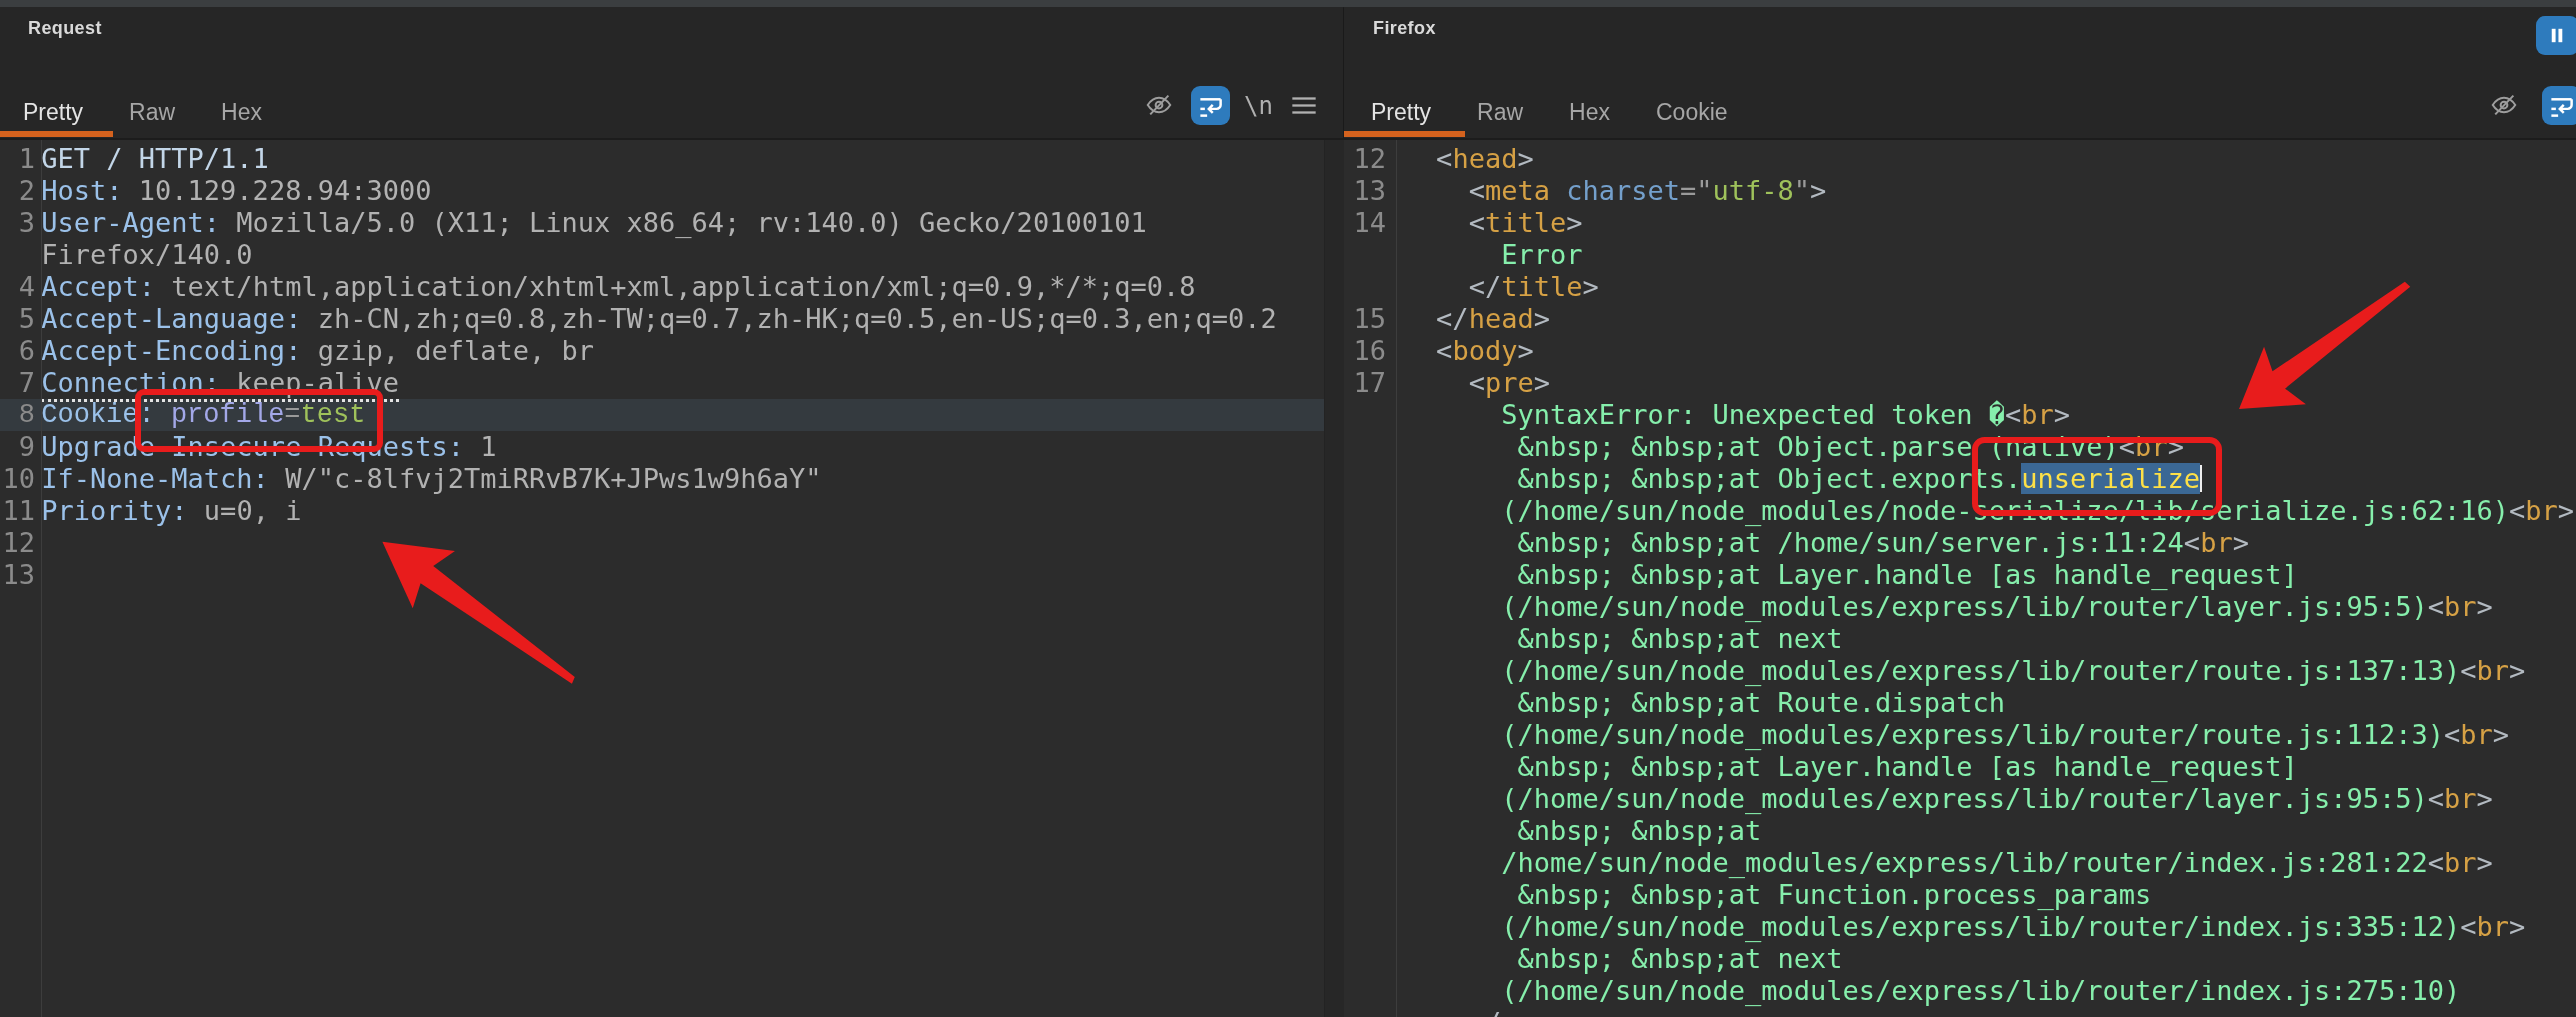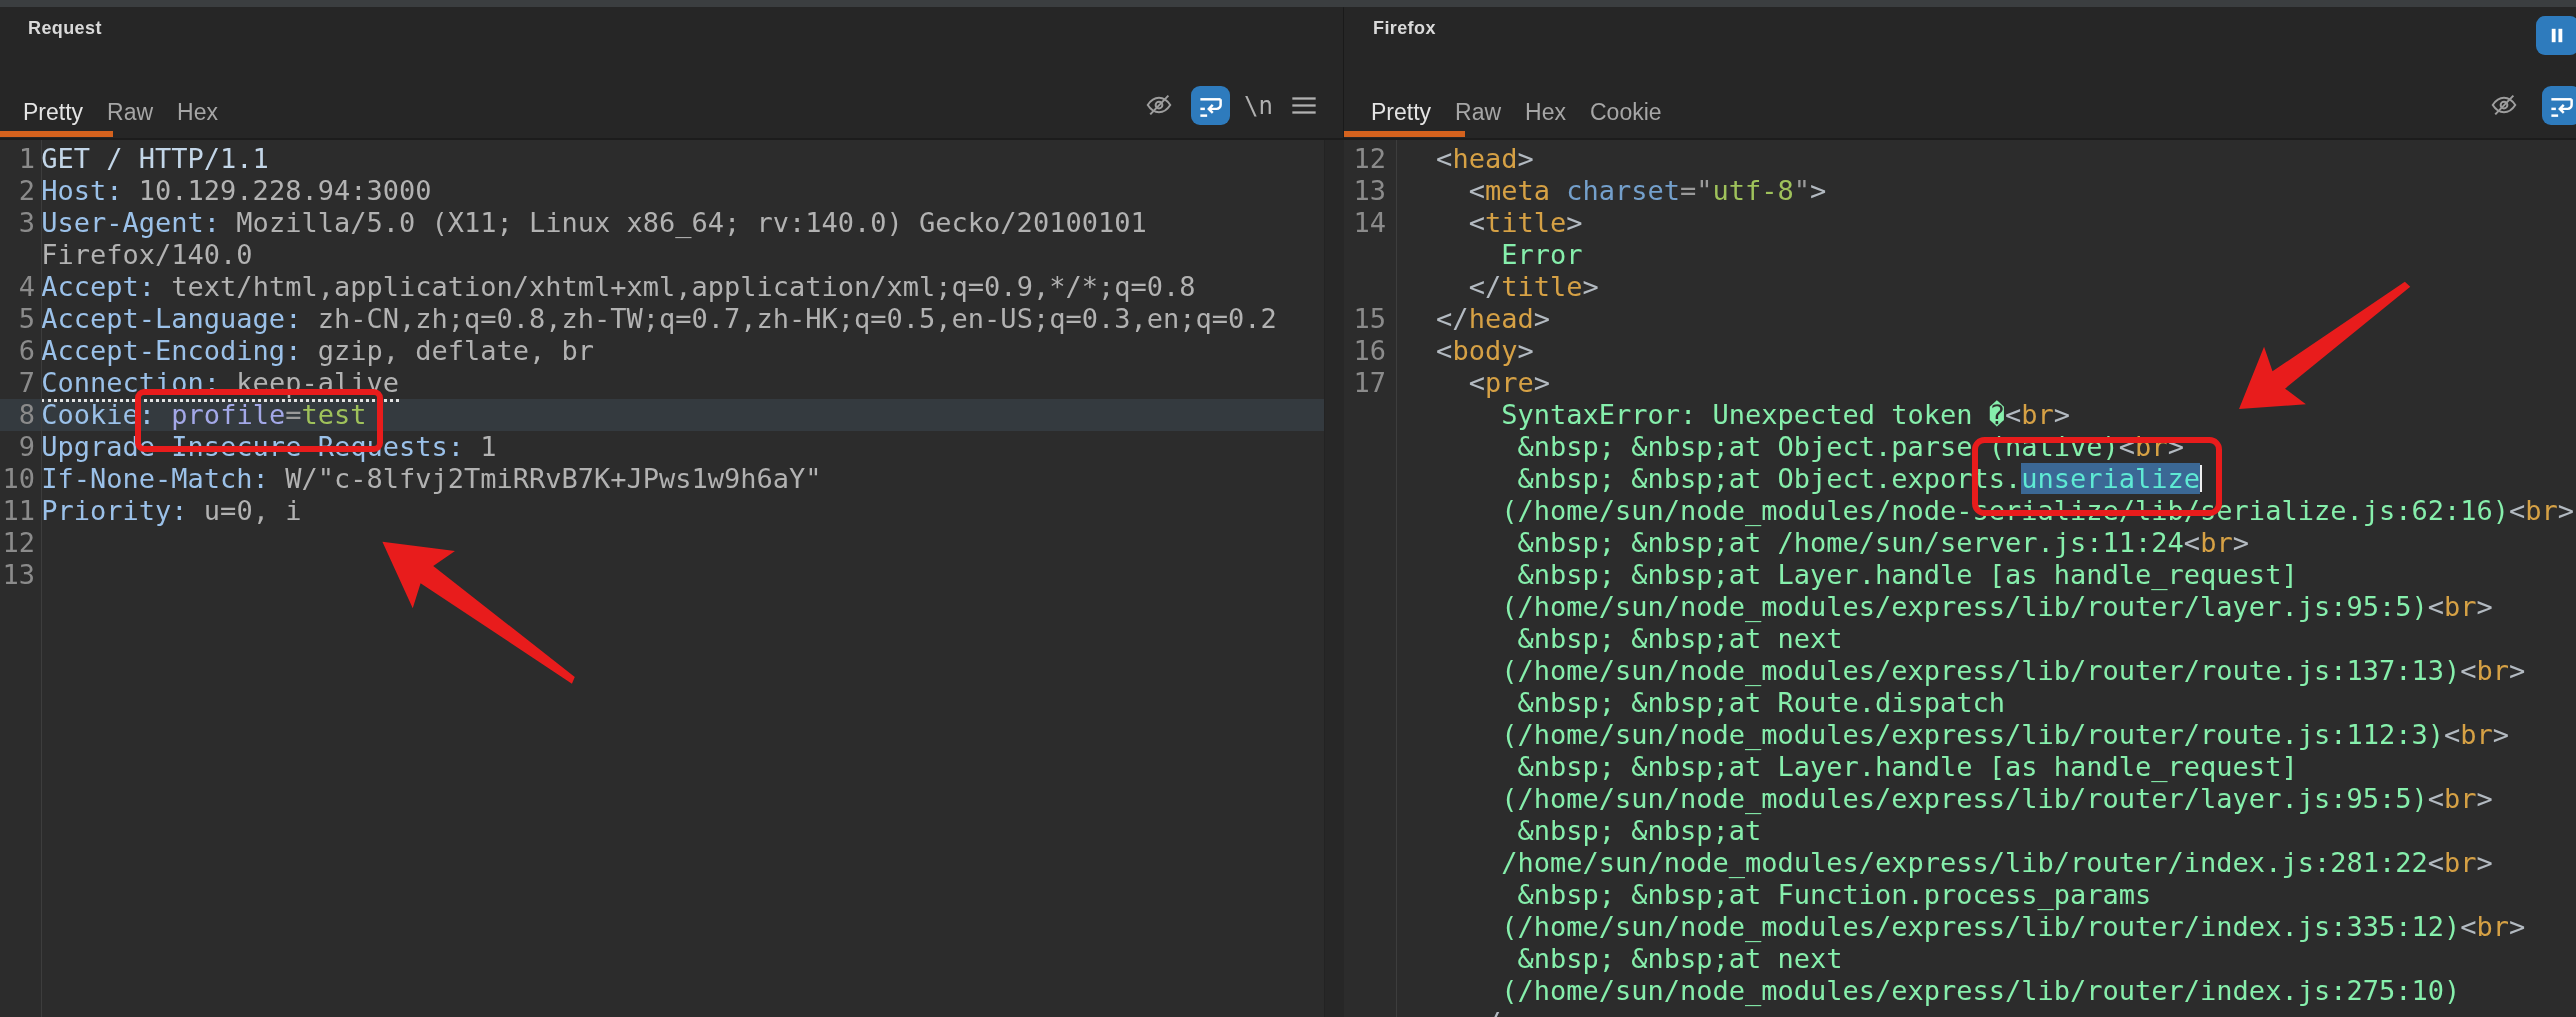--- a/index.html
+++ b/index.html
@@ -3,45 +3,45 @@
 <meta charset="utf-8">
 <style>
   html,body{margin:0;padding:0;}
   body{width:2576px;height:1018px;position:relative;overflow:hidden;background:#1a1a1a;
        font-family:"Liberation Sans", sans-serif;}
   .top-strip{position:absolute;left:0;top:0;width:2576px;height:7px;background:var(--topstrip);border-bottom:0.9px solid #1d1d1d;}
   .hdr-bg{position:absolute;top:7px;left:0;width:2576px;height:133px;background:var(--header-bg);}
   #req-hdr-bg{width:1343px;}
   #resp-hdr-bg{left:1344px;width:1232px;}
   .panel-title{position:absolute;top:18px;font-size:18px;font-weight:600;color:#d9d9d9;letter-spacing:0.4px;}
-  .tabbar{position:absolute;top:99px;height:39px;display:flex;gap:24px;}
+  .tabbar{position:absolute;top:99px;height:39px;display:flex;gap:46px;}
   .tab{font-size:23px;color:#a6a6a6;cursor:default;}
   .tab.active{color:#e4e4e4;}
   .tab-underline{position:absolute;top:131px;height:6.2px;background:var(--accent-orange);}
   .tab-divider{position:absolute;top:138px;left:0;width:2576px;height:2.7px;background:#1c1c1c;}
   .editor{position:absolute;top:140px;height:878px;background:var(--editor-bg);
           font-family:"DejaVu Sans Mono", monospace;font-size:27px;line-height:32px;
           color:var(--value-gray);white-space:pre;overflow:hidden;padding-top:2.7px;}
   #req-editor{left:0;width:1324px;}
   #req-editor::after{content:'';position:absolute;left:41px;top:0;bottom:0;width:0.9px;background:#3d3d3d;}
   #resp-editor{left:1344px;width:1232px;}
   #resp-editor::after{content:'';position:absolute;left:52px;top:0;bottom:0;width:0.9px;background:#3d3d3d;}
   .scroll-strip{position:absolute;left:1324px;top:140px;width:18.6px;height:878px;background:#272727;border-left:0.9px solid #232323;}
   .row{height:32px;}
-  .row.hl{background:var(--row-highlight);}
+  .row.hl{background:var(--row-highlight);font-family:Liberation Mono, monospace;}
   #req-editor .gutter{display:inline-block;width:35px;padding-right:5.3px;text-align:right;color:var(--linenum);}
   #req-editor .code{margin-left:1px;}
   #resp-editor .gutter{display:inline-block;width:42px;padding-right:10.6px;text-align:right;color:var(--linenum);}
   #resp-editor .code{margin-left:7px;}
   .dotted{border-bottom:3.5px dotted #e3e3e3;padding-bottom:0.9px;}
   .s-method{color:#c3d6e8;} .s-hname{color:var(--name-blue);} .s-hval{color:var(--value-gray);}
   .s-ck{color:var(--cookie-lavender);} .s-eq{color:#9a9a9a;} .s-str{color:var(--string-green);}
   .s-tag{color:var(--tag-amber);} .s-brk{color:#b3bac1;} .s-attr{color:var(--attr-blue);}
   .s-txt{color:#86efac;}
-  .s-sel{background:var(--selection-blue);color:#5eead4;}
+  .s-sel{background:var(--selection-blue);color:#fde047;}
   .s-caret{display:inline-block;width:0;height:27px;border-left:2.7px solid #efefef;vertical-align:-4.4px;}
   .redbox{position:absolute;border:6.2px solid var(--annotation-red);z-index:20;background:transparent;}
   #redbox-req{left:135px;top:389px;width:236px;height:51px;border-radius:9px;}
   #redbox-resp{left:1972px;top:437px;width:238px;height:67px;border-radius:12.4px;}
   .arrow{position:absolute;z-index:21;}
   #arrow-req{left:356px;top:567px;width:242px;height:89px;transform:rotate(36.4deg);}
   #arrow-resp{left:2216px;top:303px;width:215px;height:89px;transform:rotate(-36deg);}
   .arrow svg{width:100%;height:100%;display:block;}
   .iconbtn{position:absolute;display:flex;align-items:center;justify-content:center;}
   .iconbtn.blue{background:var(--icon-blue);border-radius:9px;}

